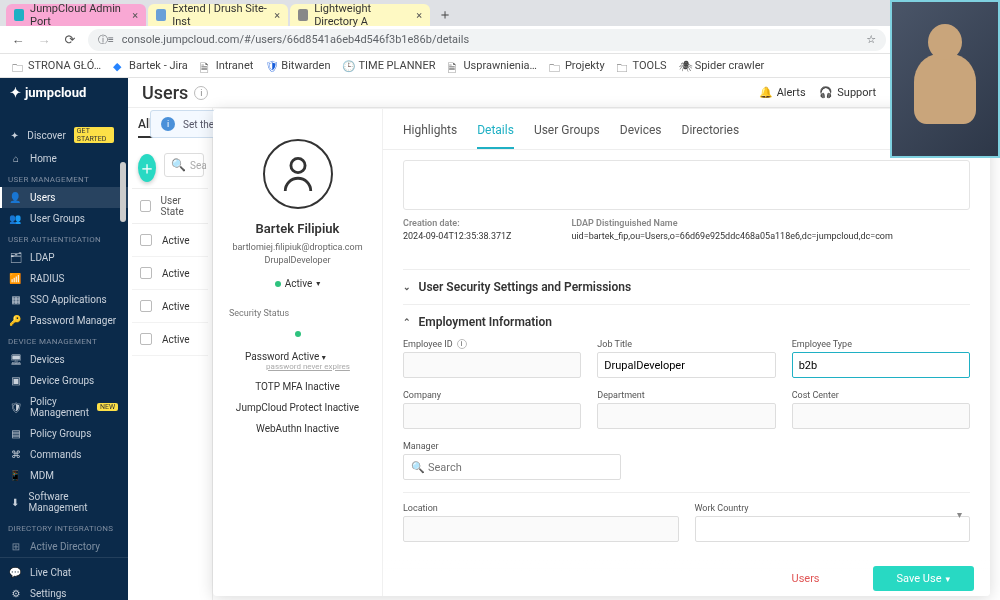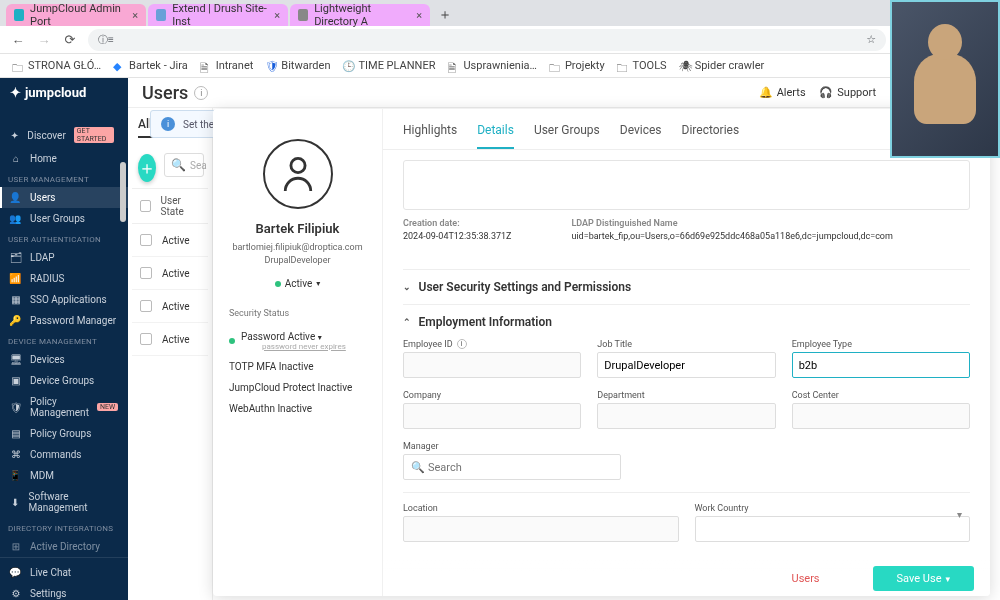--- a/index.html
+++ b/index.html
@@ -1,21 +1,21 @@
 <!DOCTYPE html>
 <html><head>
 <meta charset="utf-8">
 <style>
   * { box-sizing: border-box; margin: 0; padding: 0; font-family: -apple-system, BlinkMacSystemFont, "Segoe UI", Roboto, sans-serif; }
   body { width: 1000px; height: 600px; overflow: hidden; background: #fff; font-size: 12px; color: #333; }
 
   
   .browser-tabs { height: 26px; background: #dfe1e5; display: flex; align-items: flex-end; padding-left: 6px; }
   .btab { height: 22px; background: #f9a8d4; border-radius: 6px 6px 0 0; display: flex; align-items: center; padding: 0 8px; margin-right: 2px; font-size: 11px; max-width: 140px; gap: 6px; cursor: pointer; }
-  .btab.inactive { background: #f0abfc; }
+  .btab.inactive { background: #fef9c3; }
   .btab .favicon { width: 12px; height: 12px; border-radius: 2px; }
   .btab .x { color: #555; font-size: 11px; }
   .btab.add { background: transparent; width: 26px; justify-content: center; color: #444; font-size: 14px; }
   .addr-bar { height: 28px; display: flex; align-items: center; padding: 0 10px; background: #fff; border-bottom: 1px solid #e3e3e3; gap: 10px; }
   .nav-ico { width: 16px; text-align: center; color: #555; cursor: pointer; font-size: 13px; }
   .url-box { flex: 1; background: #f1f3f4; border-radius: 13px; height: 22px; display: flex; align-items: center; padding: 0 10px; font-size: 11px; color: #5f6368; gap:8px;}
   .ext-ico { width: 16px; height: 16px; background: #888; border-radius: 3px; }
   .ext-ico.red { background: #c00; color:#fff; font-size:7px; display:flex; align-items:center; justify-content:center; border-radius:2px;}
   .bookmarks { height: 24px; display: flex; align-items: center; gap: 12px; padding: 0 12px; font-size: 11px; color: #444; border-bottom: 1px solid #e3e3e3; }
   .bk { display: flex; align-items: center; gap: 4px; cursor: pointer; }
@@ -31,21 +31,21 @@
   .ha-btn { border: 1px solid #ccc; border-radius: 3px; padding: 4px 8px; }
   .trial-bar { width: 128px; background: #1fb0c4; color: #fff; font-size: 9px; text-align: center; padding: 2px 0; position: absolute; top: 108px; left: 0; }
 
   
   .app-body { display: flex; height: calc(600px - 26px - 28px - 24px - 30px); }
   .sidebar { width: 128px; background: #0b2a4a; color: #c9d1db; overflow-y: auto; font-size: 10px; display:flex; flex-direction:column; padding-top:14px; position:relative;}
   .sb-item { display: flex; align-items: center; gap: 8px; padding: 5px 10px; cursor: pointer; }
   .sb-item.active { background: rgba(255,255,255,0.12); color:#fff; border-left:2px solid #fff; padding-left:8px;}
   .sb-section { padding: 6px 4px 3px 8px; font-size: 8px; color: #7f8da0; letter-spacing: 0.3px; }
   .sb-ico { width: 12px; display:inline-flex; justify-content:center; }
-  .sb-badge { background:#fca5a5; color:#333; font-size:7px; padding:0 3px; border-radius:2px; margin-left:auto; margin-right:4px;}
+  .sb-badge { background:#fde047; color:#333; font-size:7px; padding:0 3px; border-radius:2px; margin-left:auto; margin-right:4px;}
   .sb-bottom { margin-top: auto; border-top: 1px solid rgba(255,255,255,0.1); padding-top:4px; padding-bottom:4px;}
 
   
   .list-col { width: 85px; border-right: 1px solid #eee; padding: 8px 4px; position:relative; background:#fff;}
   .filter-tabs { display:flex; gap:10px; padding-left:6px; align-items:center; font-size:12px; margin-bottom:10px;}
   .ft { font-weight:500; display:flex; align-items:center; gap:4px; white-space:nowrap;}
   .ft .count { background:#e6e6e6; border-radius:50%; width:16px; height:16px; display:inline-flex; align-items:center; justify-content:center; font-size:9px;}
   .fab { width:28px; height:28px; background:#28d9c3; border-radius:50%; color:#fff; font-size:18px; display:flex; align-items:center; justify-content:center; margin:6px; box-shadow:0 2px 4px rgba(0,0,0,0.2);}
   .search-box { border:1px solid #ddd; border-radius:3px; height:24px; display:flex; align-items:center; padding:0 6px; margin:4px 4px 10px 38px; flex:1;}
   .list-row-head { display:flex; align-items:center; gap:10px; padding:6px 8px; font-size:10px; color:#555; border-top:1px solid #eee; border-bottom:1px solid #eee;}
@@ -54,21 +54,21 @@
 
   
   .overlay { position:absolute; left:213px; top:109px; right:10px; bottom:4px; background:#fff; border-radius:4px; box-shadow:0 2px 16px rgba(0,0,0,0.15); display:flex; overflow:hidden;}
   .ov-left { width:170px; padding:30px 10px 10px 10px; text-align:center; border-right:1px solid #f0f0f0;}
   .avatar { width:70px; height:70px; border:2px solid #333; border-radius:50%; margin:0 auto 12px auto; display:flex; align-items:center; justify-content:center; font-size:30px; color:#333;}
   .ov-name { font-size:13px; font-weight:600; margin-bottom:6px;}
   .ov-email { font-size:9px; color:#666; margin-bottom:3px;}
   .status-pill { font-size:10px; margin-top:10px; display:inline-flex; align-items:center; gap:4px;}
   .dot-g { width:6px; height:6px; background:#2ec27e; border-radius:50%; display:inline-block;}
   .sec-hdr { font-size:9px; color:#777; text-align:left; margin:18px 0 8px 6px;}
-  .sec-item { font-size:10px; text-align:left; padding:5px 6px; display:flex; align-items:center; gap:6px;}
+  .sec-item { font-size:10px; text-align:left; padding:5px 6px; display:flex; align-items:center; gap:14px;flex-direction:column;}
   .sec-item .sub { font-size:8px; color:#aaa; margin-left:21px; display:block;text-decoration:underline;}
 
   .ov-right { flex:1; display:flex; flex-direction:column; overflow:hidden;}
   .detail-tabs { display:flex; gap:20px; padding:14px 20px 0 20px; font-size:12px; border-bottom:1px solid #eee;}
   .dtab { padding-bottom:10px; color:#555; cursor:pointer;}
   .dtab.active { color:#1fb0c4; border-bottom:2px solid #1fb0c4;}
   .detail-body { flex:1; overflow-y:auto; padding:10px 20px 50px 20px;}
   .textarea-ph { border:1px solid #e4e4e4; border-radius:3px; height:50px; margin-bottom:8px; resize:both;}
   .meta-row { display:flex; gap:60px; font-size:9px; margin-bottom:28px;}
   .meta-col .lbl { color:#888; font-weight:600; margin-bottom:3px;}
@@ -122,20 +122,21 @@
   </div>
   <div class="btab add">＋</div>
 </div>
 
 <div class="addr-bar">
   <span class="nav-ico">←</span>
   <span class="nav-ico" style="opacity:.4">→</span>
   <span class="nav-ico">⟳</span>
   <div class="url-box">
     <span style="font-size:10px">ⓘ≡</span>
+    <span>console.jumpcloud.com/#/users/66d8541a6eb4d546f3b1e86b/details</span>
     <span style="margin-left:auto">☆</span>
   </div>
   <div class="ext-ico red">New</div>
   <div class="ext-ico" style="background:#d44"></div>
   <span class="nav-ico">👤</span>
   <span class="nav-ico">⋮</span>
 </div>
 
 <div class="bookmarks">
   <div class="bk">

